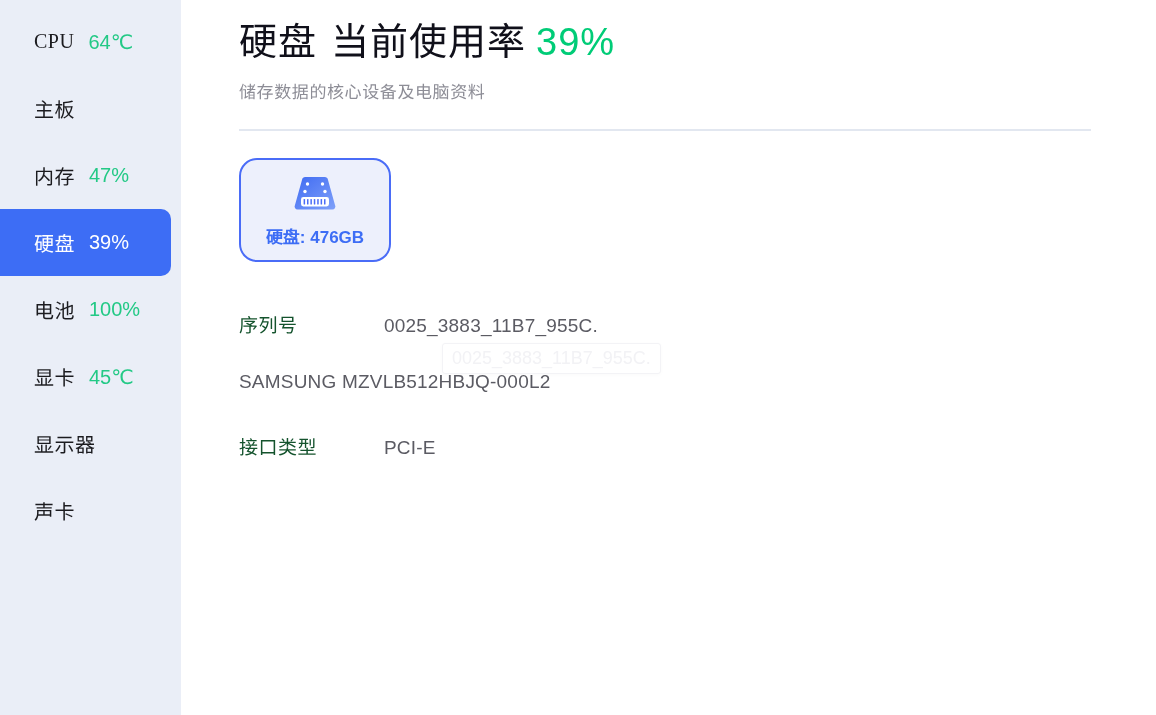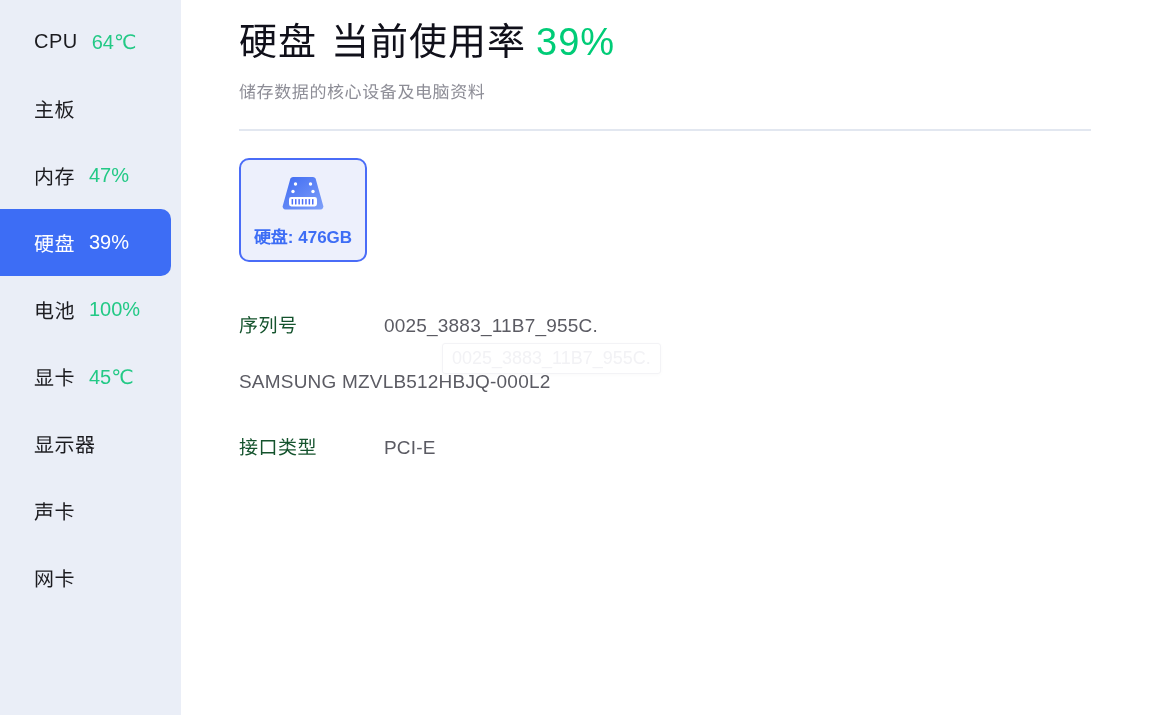--- a/index.html
+++ b/index.html
@@ -40,20 +40,21 @@
     border-top-right-radius: 10px;
     border-bottom-right-radius: 10px;
     width: 171px;
     cursor: pointer;
   }
   .nav-item .nav-label {
     font-size: 20px;
     color: #1b1b1f;
     letter-spacing: 0.5px;
     white-space: nowrap;
+    font-family: Liberation Serif, serif;
   }
   .nav-item .nav-value {
     font-size: 20px;
     color: #23c986;
     margin-left: 14px;
     white-space: nowrap;
   }
   .nav-item.active {
     background: #3d6df5;
   }
@@ -97,24 +98,24 @@
     background: #e2e7f0;
     width: 852px;
     margin-top: 26px;
   }
 
   
   .card-row {
     margin-top: 27px;
   }
   .device-card {
-    width: 128px;
+    width: 152px;
     height: 104px;
     border: 2px solid #4a6cf7;
-    border-radius: 10px;
+    border-radius: 18px;
     background: #edf0fc;
     box-sizing: border-box;
     display: flex;
     flex-direction: column;
     align-items: center;
     justify-content: center;
     cursor: pointer;
   }
   .device-card .icon-wrap {
     width: 56px;
@@ -197,23 +198,20 @@
       </div>
       <div class="nav-item">
         <span class="nav-label">显卡</span>
         <span class="nav-value">45℃</span>
       </div>
       <div class="nav-item">
         <span class="nav-label">显示器</span>
       </div>
       <div class="nav-item">
         <span class="nav-label">声卡</span>
-      </div>
-      <div class="nav-item">
-        <span class="nav-label">网卡</span>
       </div>
     </nav>
 
   <main class="main">
 
     <h1 class="page-title">
       <span>硬盘</span><span class="title-usage-label">当前使用率</span><span class="usage-value">39%</span>
     </h1>
 
     <p class="page-subtitle">储存数据的核心设备及电脑资料</p>

